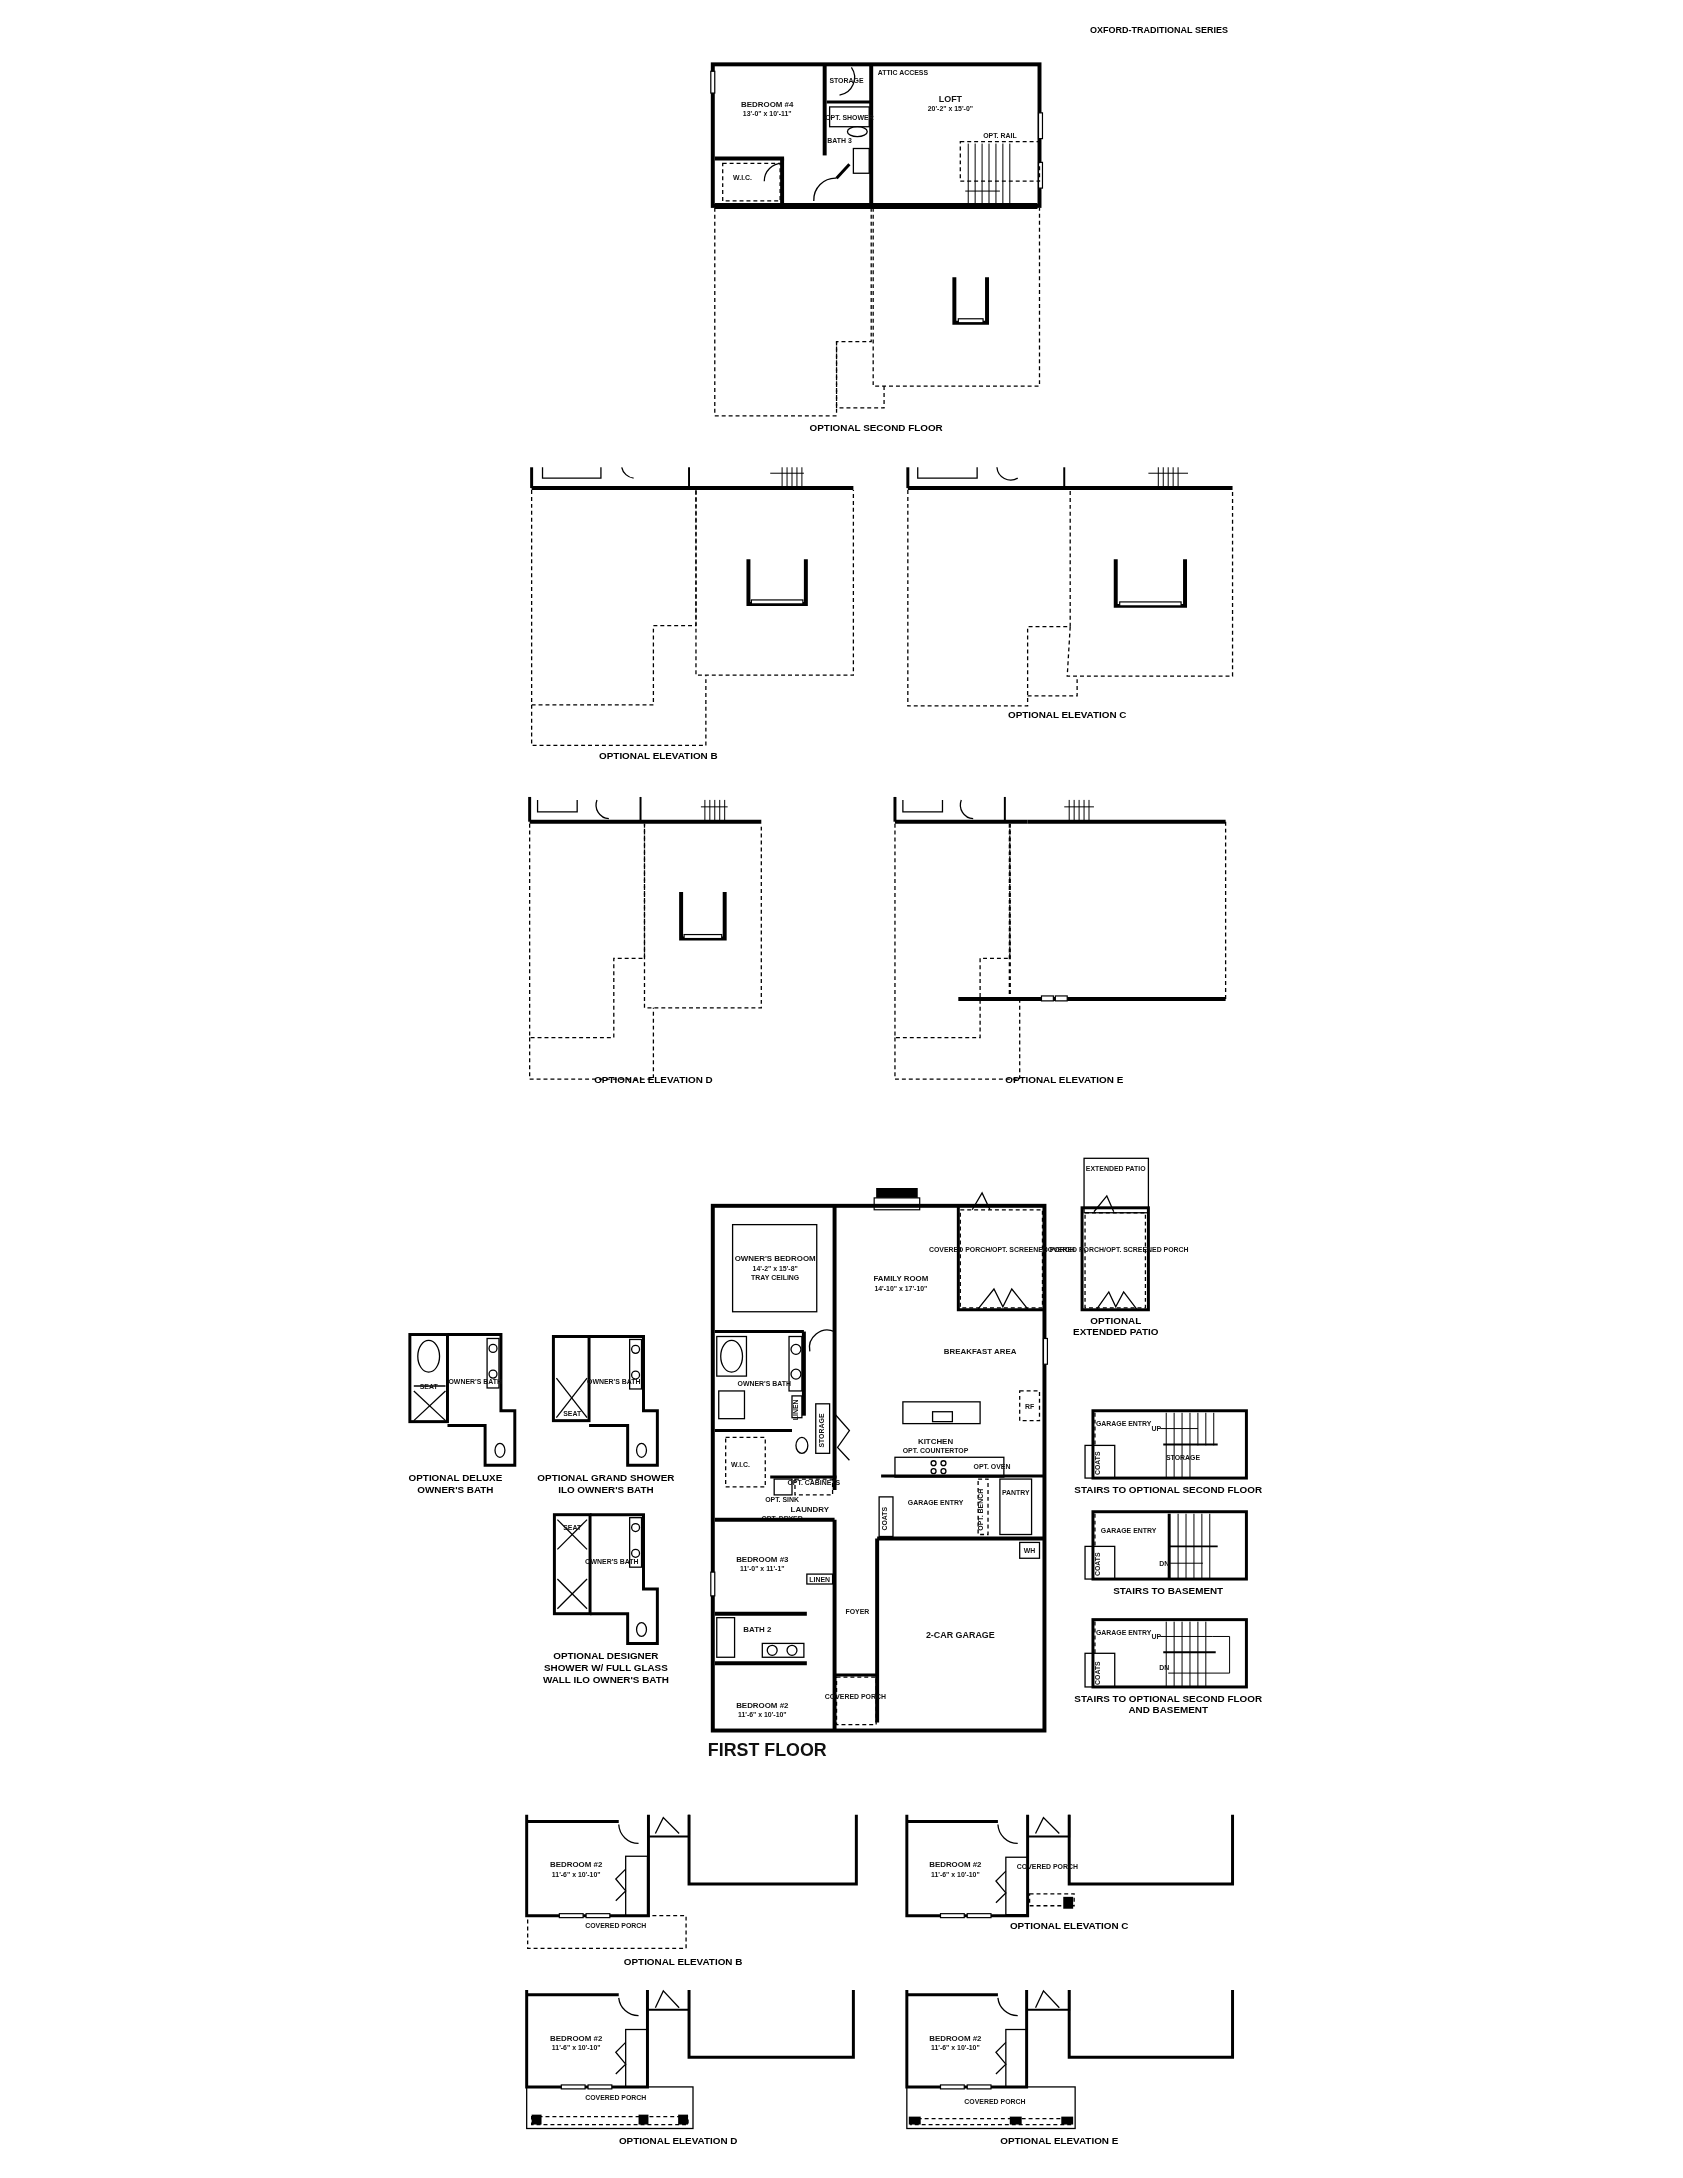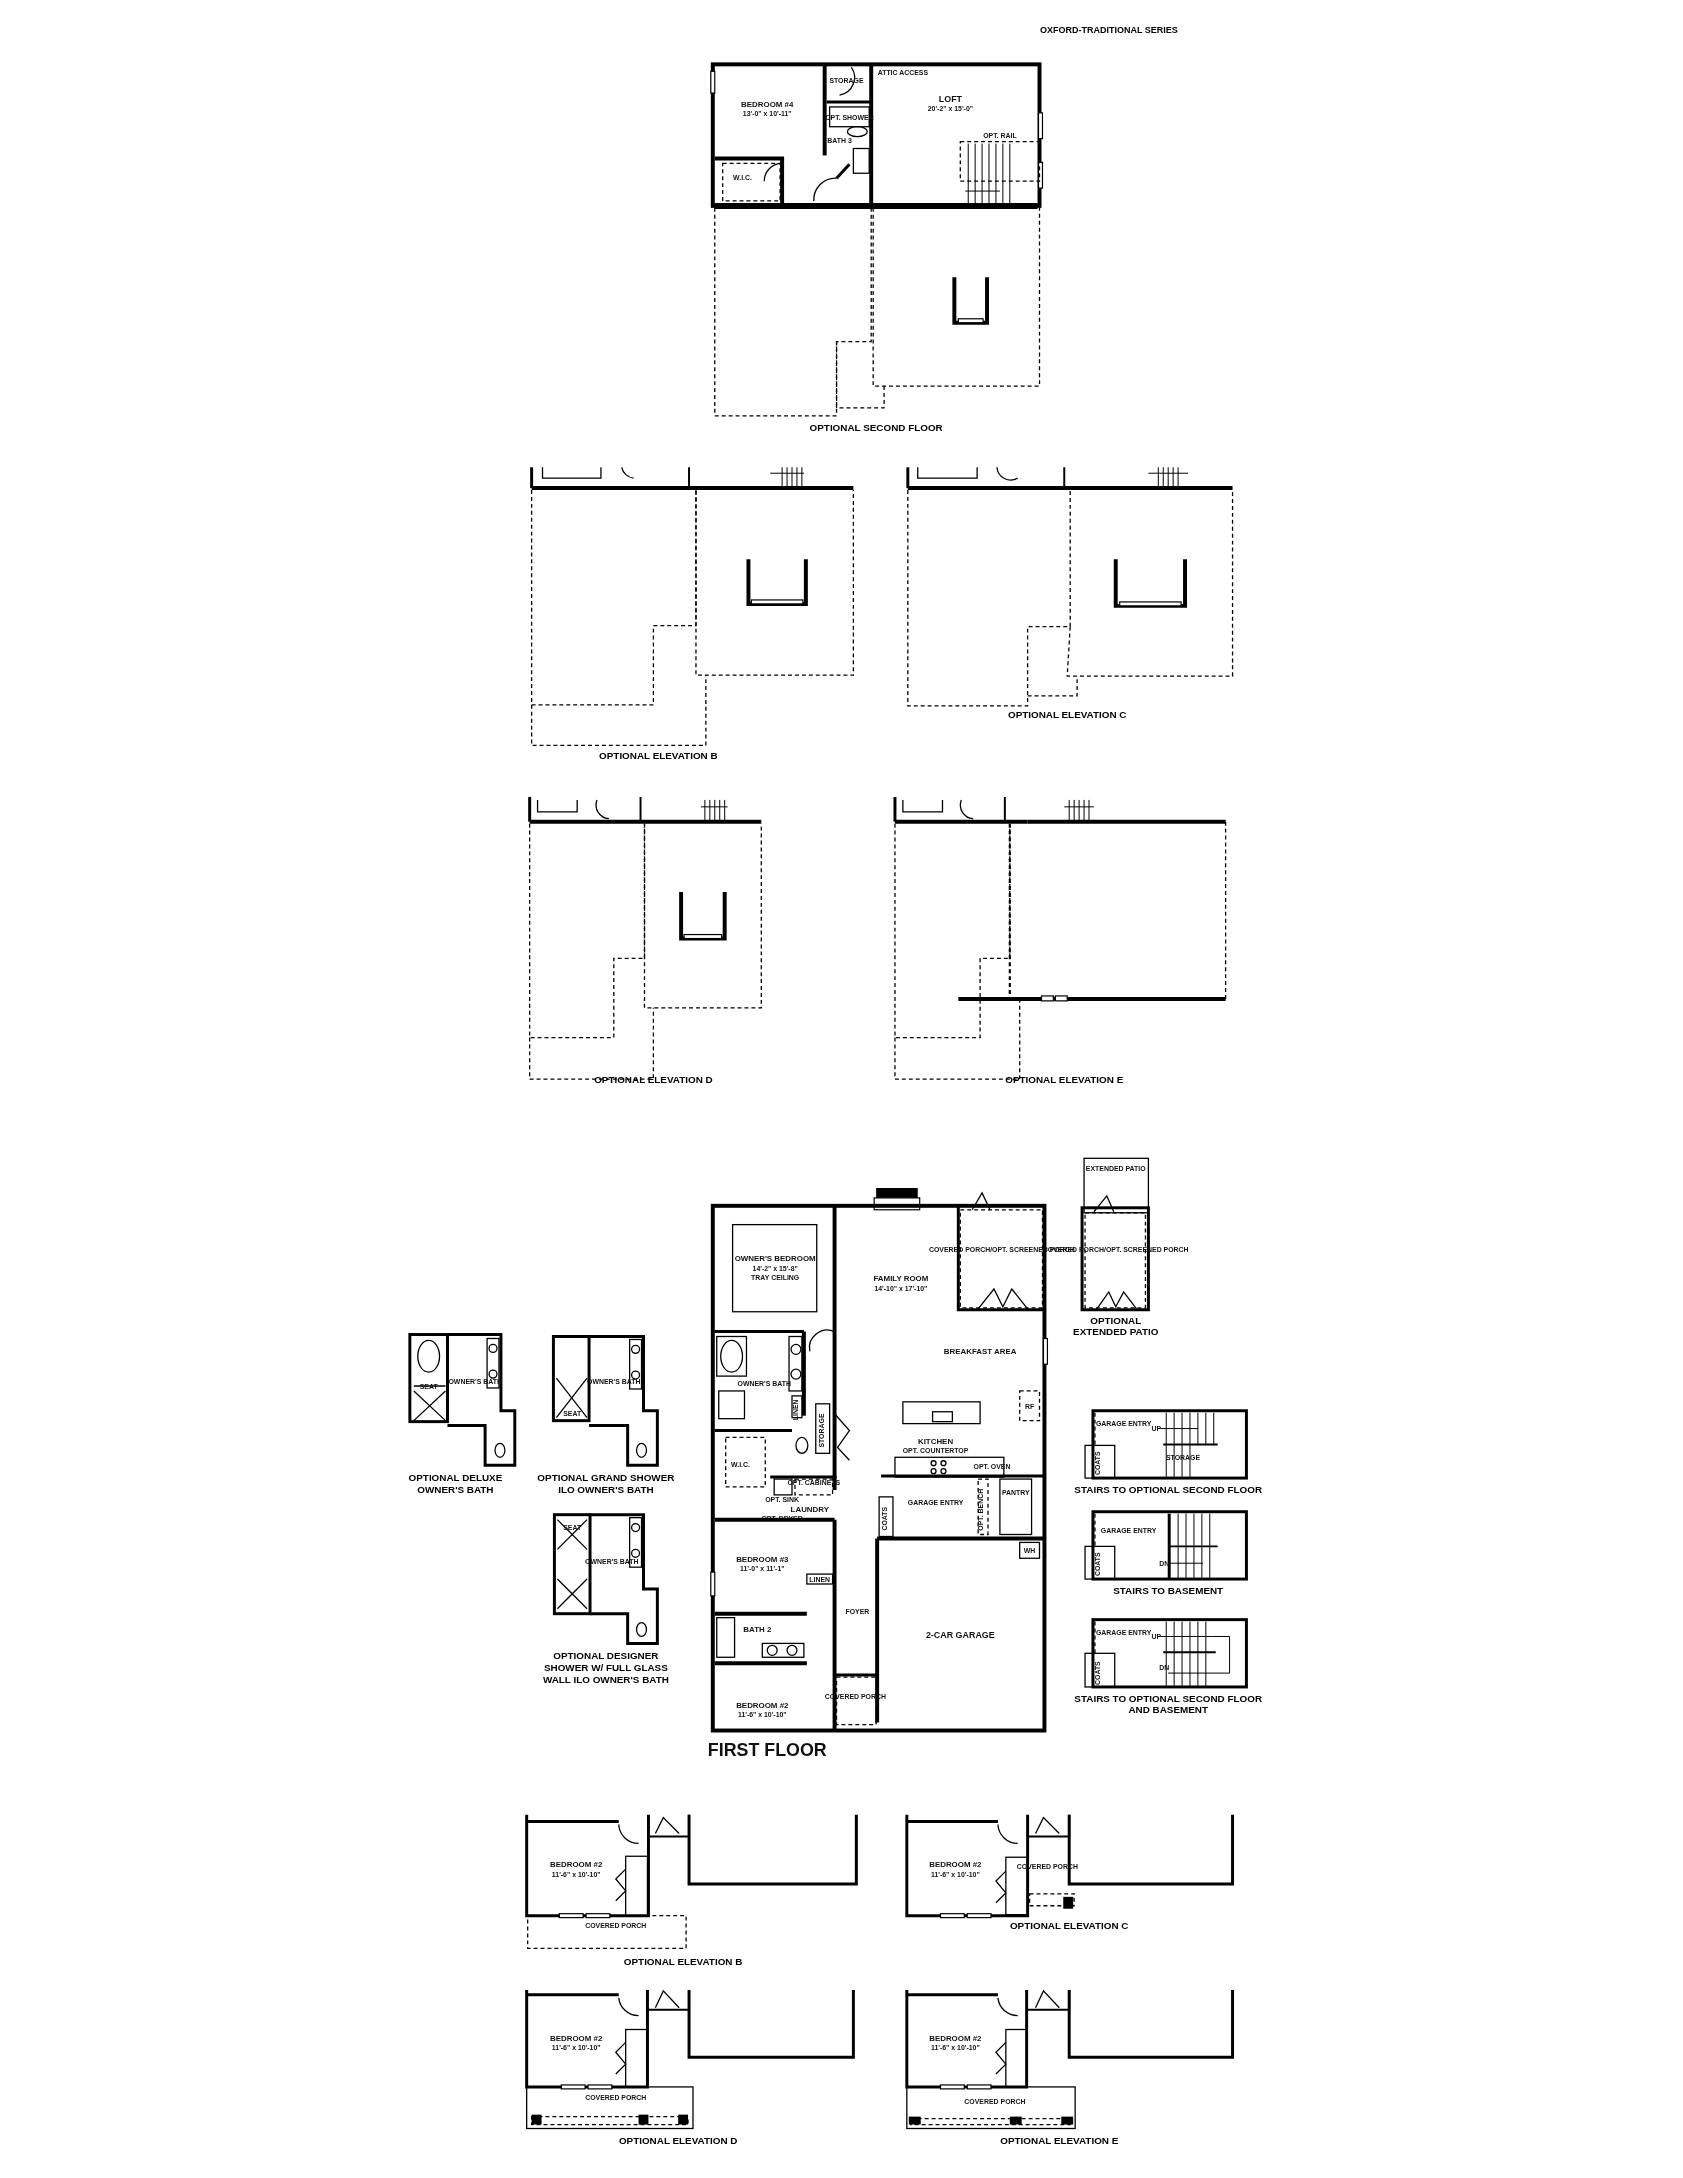--- a/index.html
+++ b/index.html
@@ -10,21 +10,21 @@
   .dash{fill:none;stroke:#000;stroke-width:1.3;stroke-dasharray:4 3;}
   .dashb{fill:none;stroke:#000;stroke-width:2.2;stroke-dasharray:4 3;}
   .solid{fill:#000;}
   .win{fill:#fff;stroke:#000;stroke-width:1.2;}
   .lbl{font-family:"Liberation Sans",sans-serif;font-weight:700;fill:#111;text-anchor:middle;}
   .t7{font-size:7px;}
   .t8{font-size:8px;}
   .t9{font-size:9px;}
   .t18{font-size:18px;}
   .cap{font-family:"Liberation Sans",sans-serif;font-weight:700;font-size:10px;fill:#000;text-anchor:middle;}
-  .header{position:absolute;left:1040px;top:25px;width:238px;font-size:9px;font-weight:700;font-family:"Liberation Sans",sans-serif;}
+  .header{position:absolute;left:1040px;top:25px;width:238px;font-size:9px;font-weight:700;text-align:center;font-family:"Liberation Sans",sans-serif;}
 </style>
 </head>
 <body>
 
 <div class="header">OXFORD-TRADITIONAL SERIES</div>
 
 <svg width="1683" height="2178" viewBox="0 0 1700 2200" xmlns="http://www.w3.org/2000/svg">
 
   <g>
     <rect x="720" y="65" width="330" height="143" class="wall"></rect>

